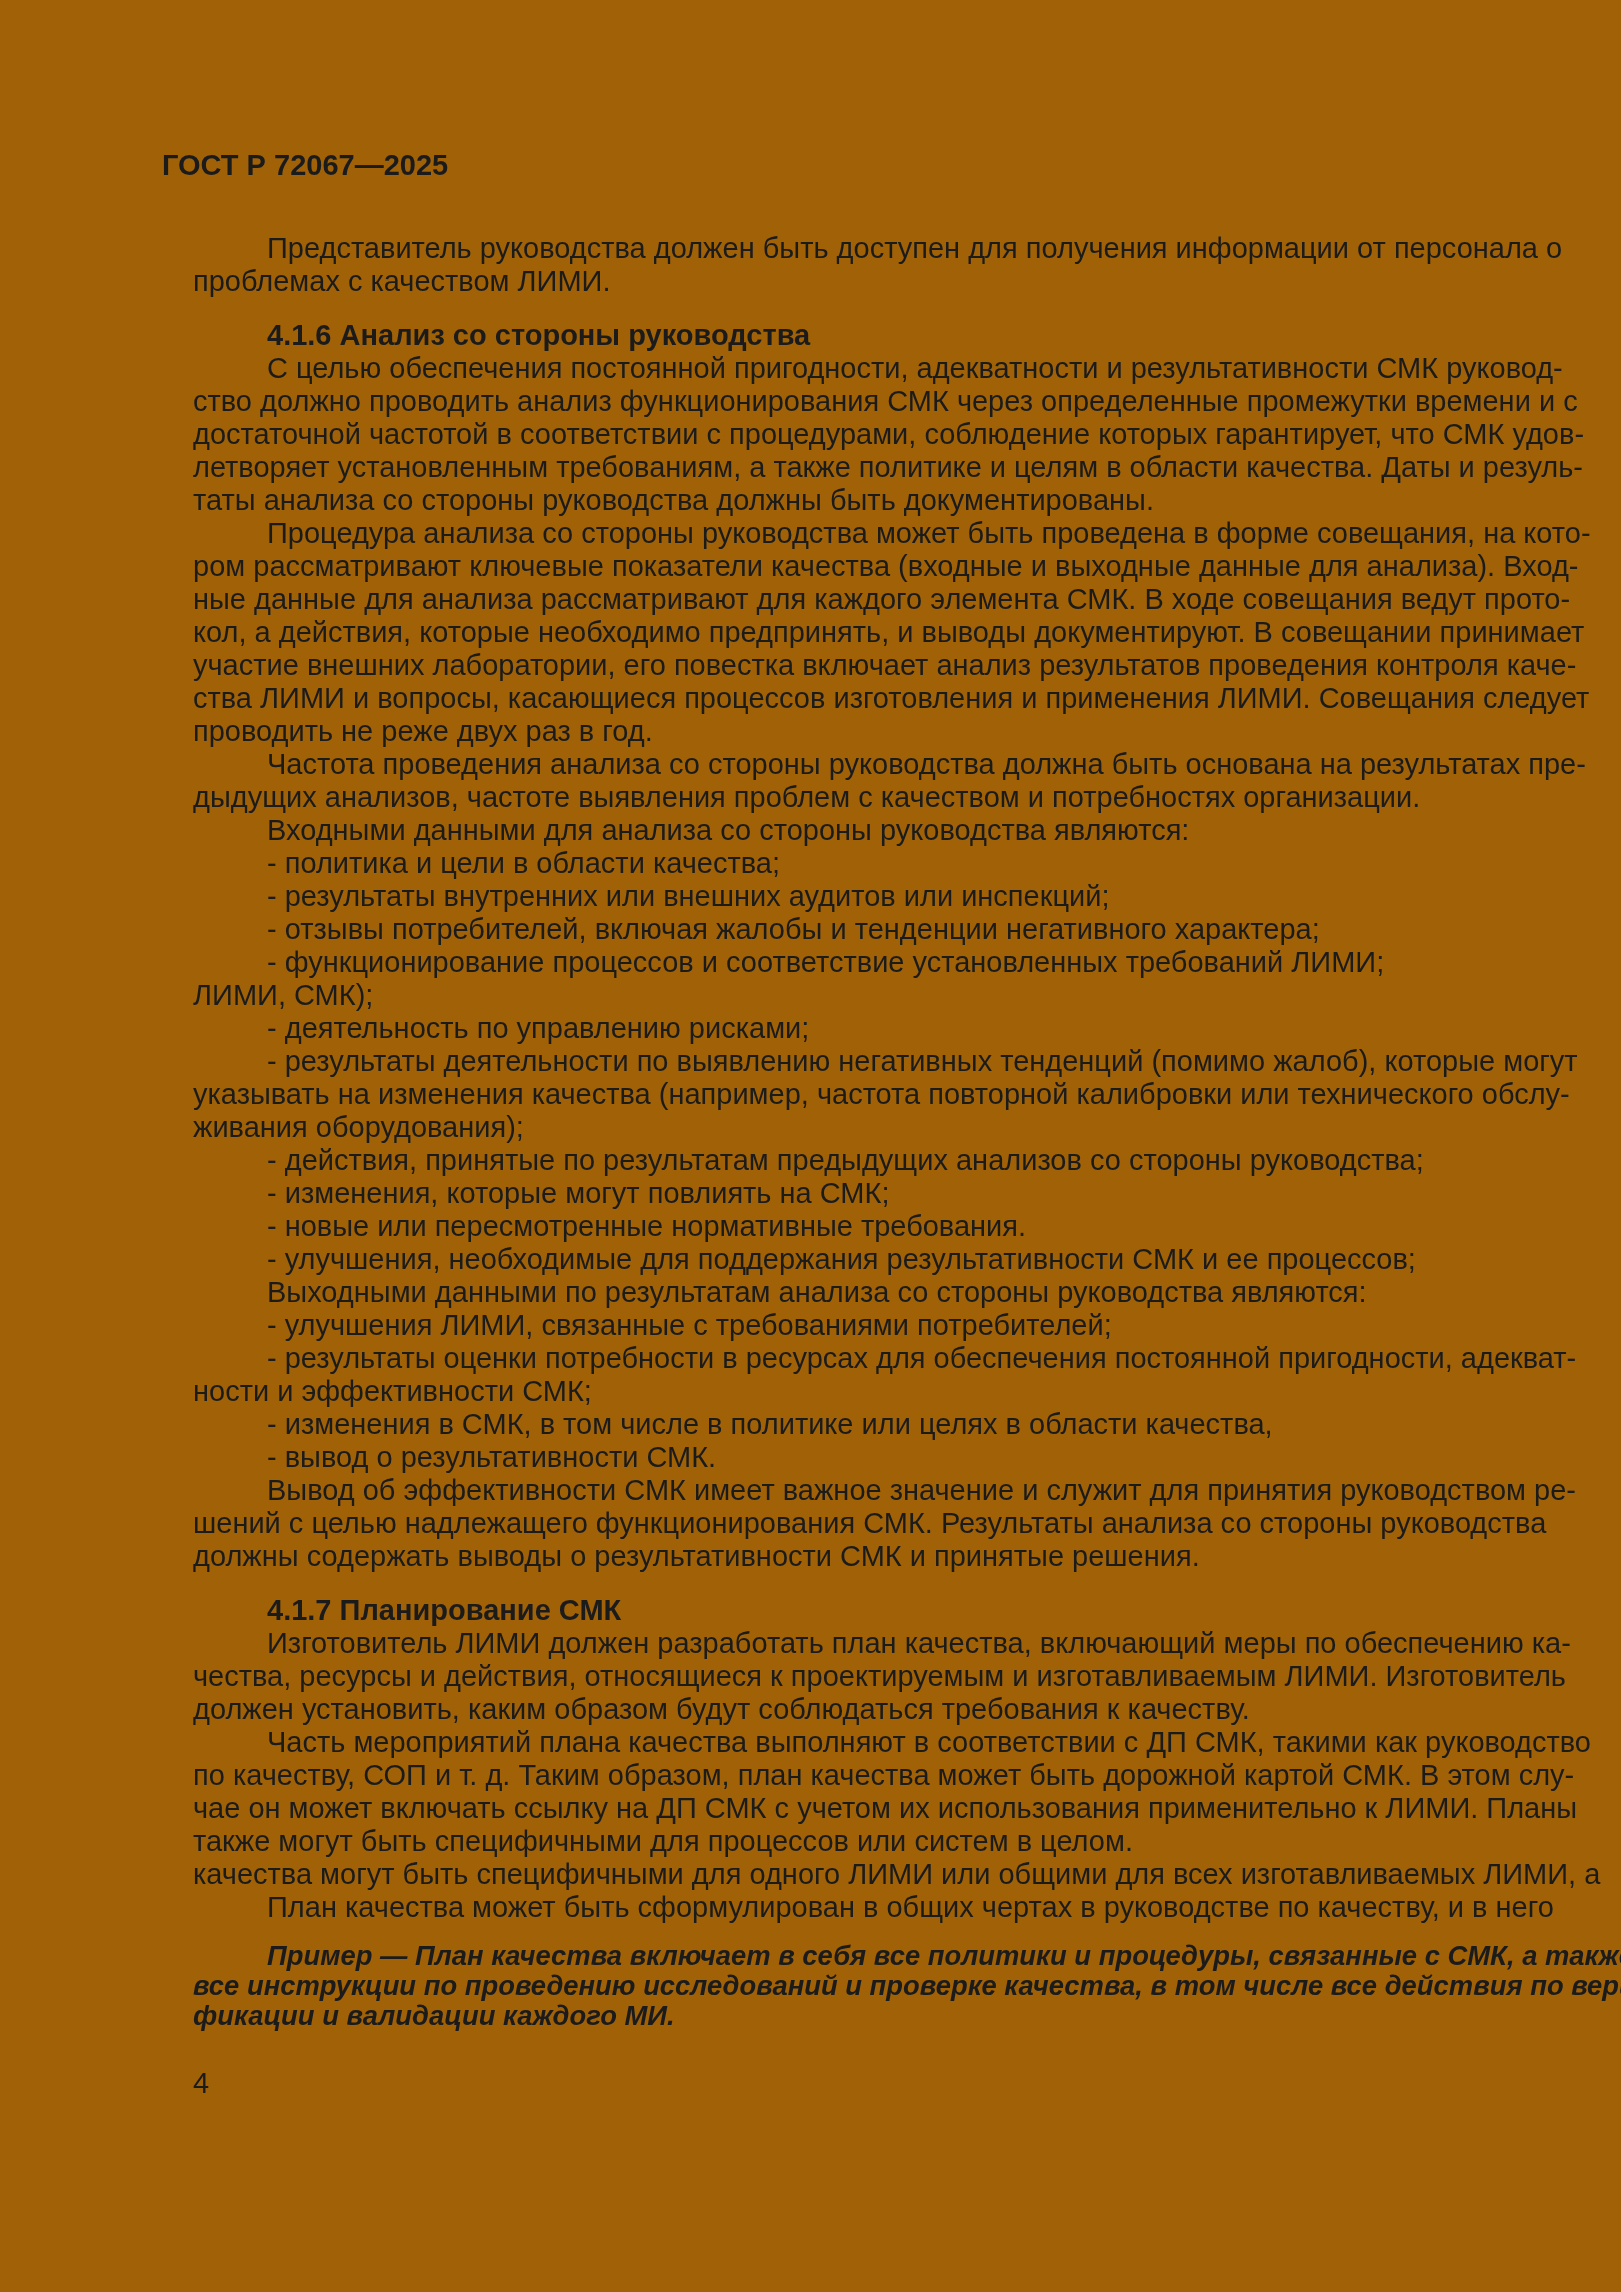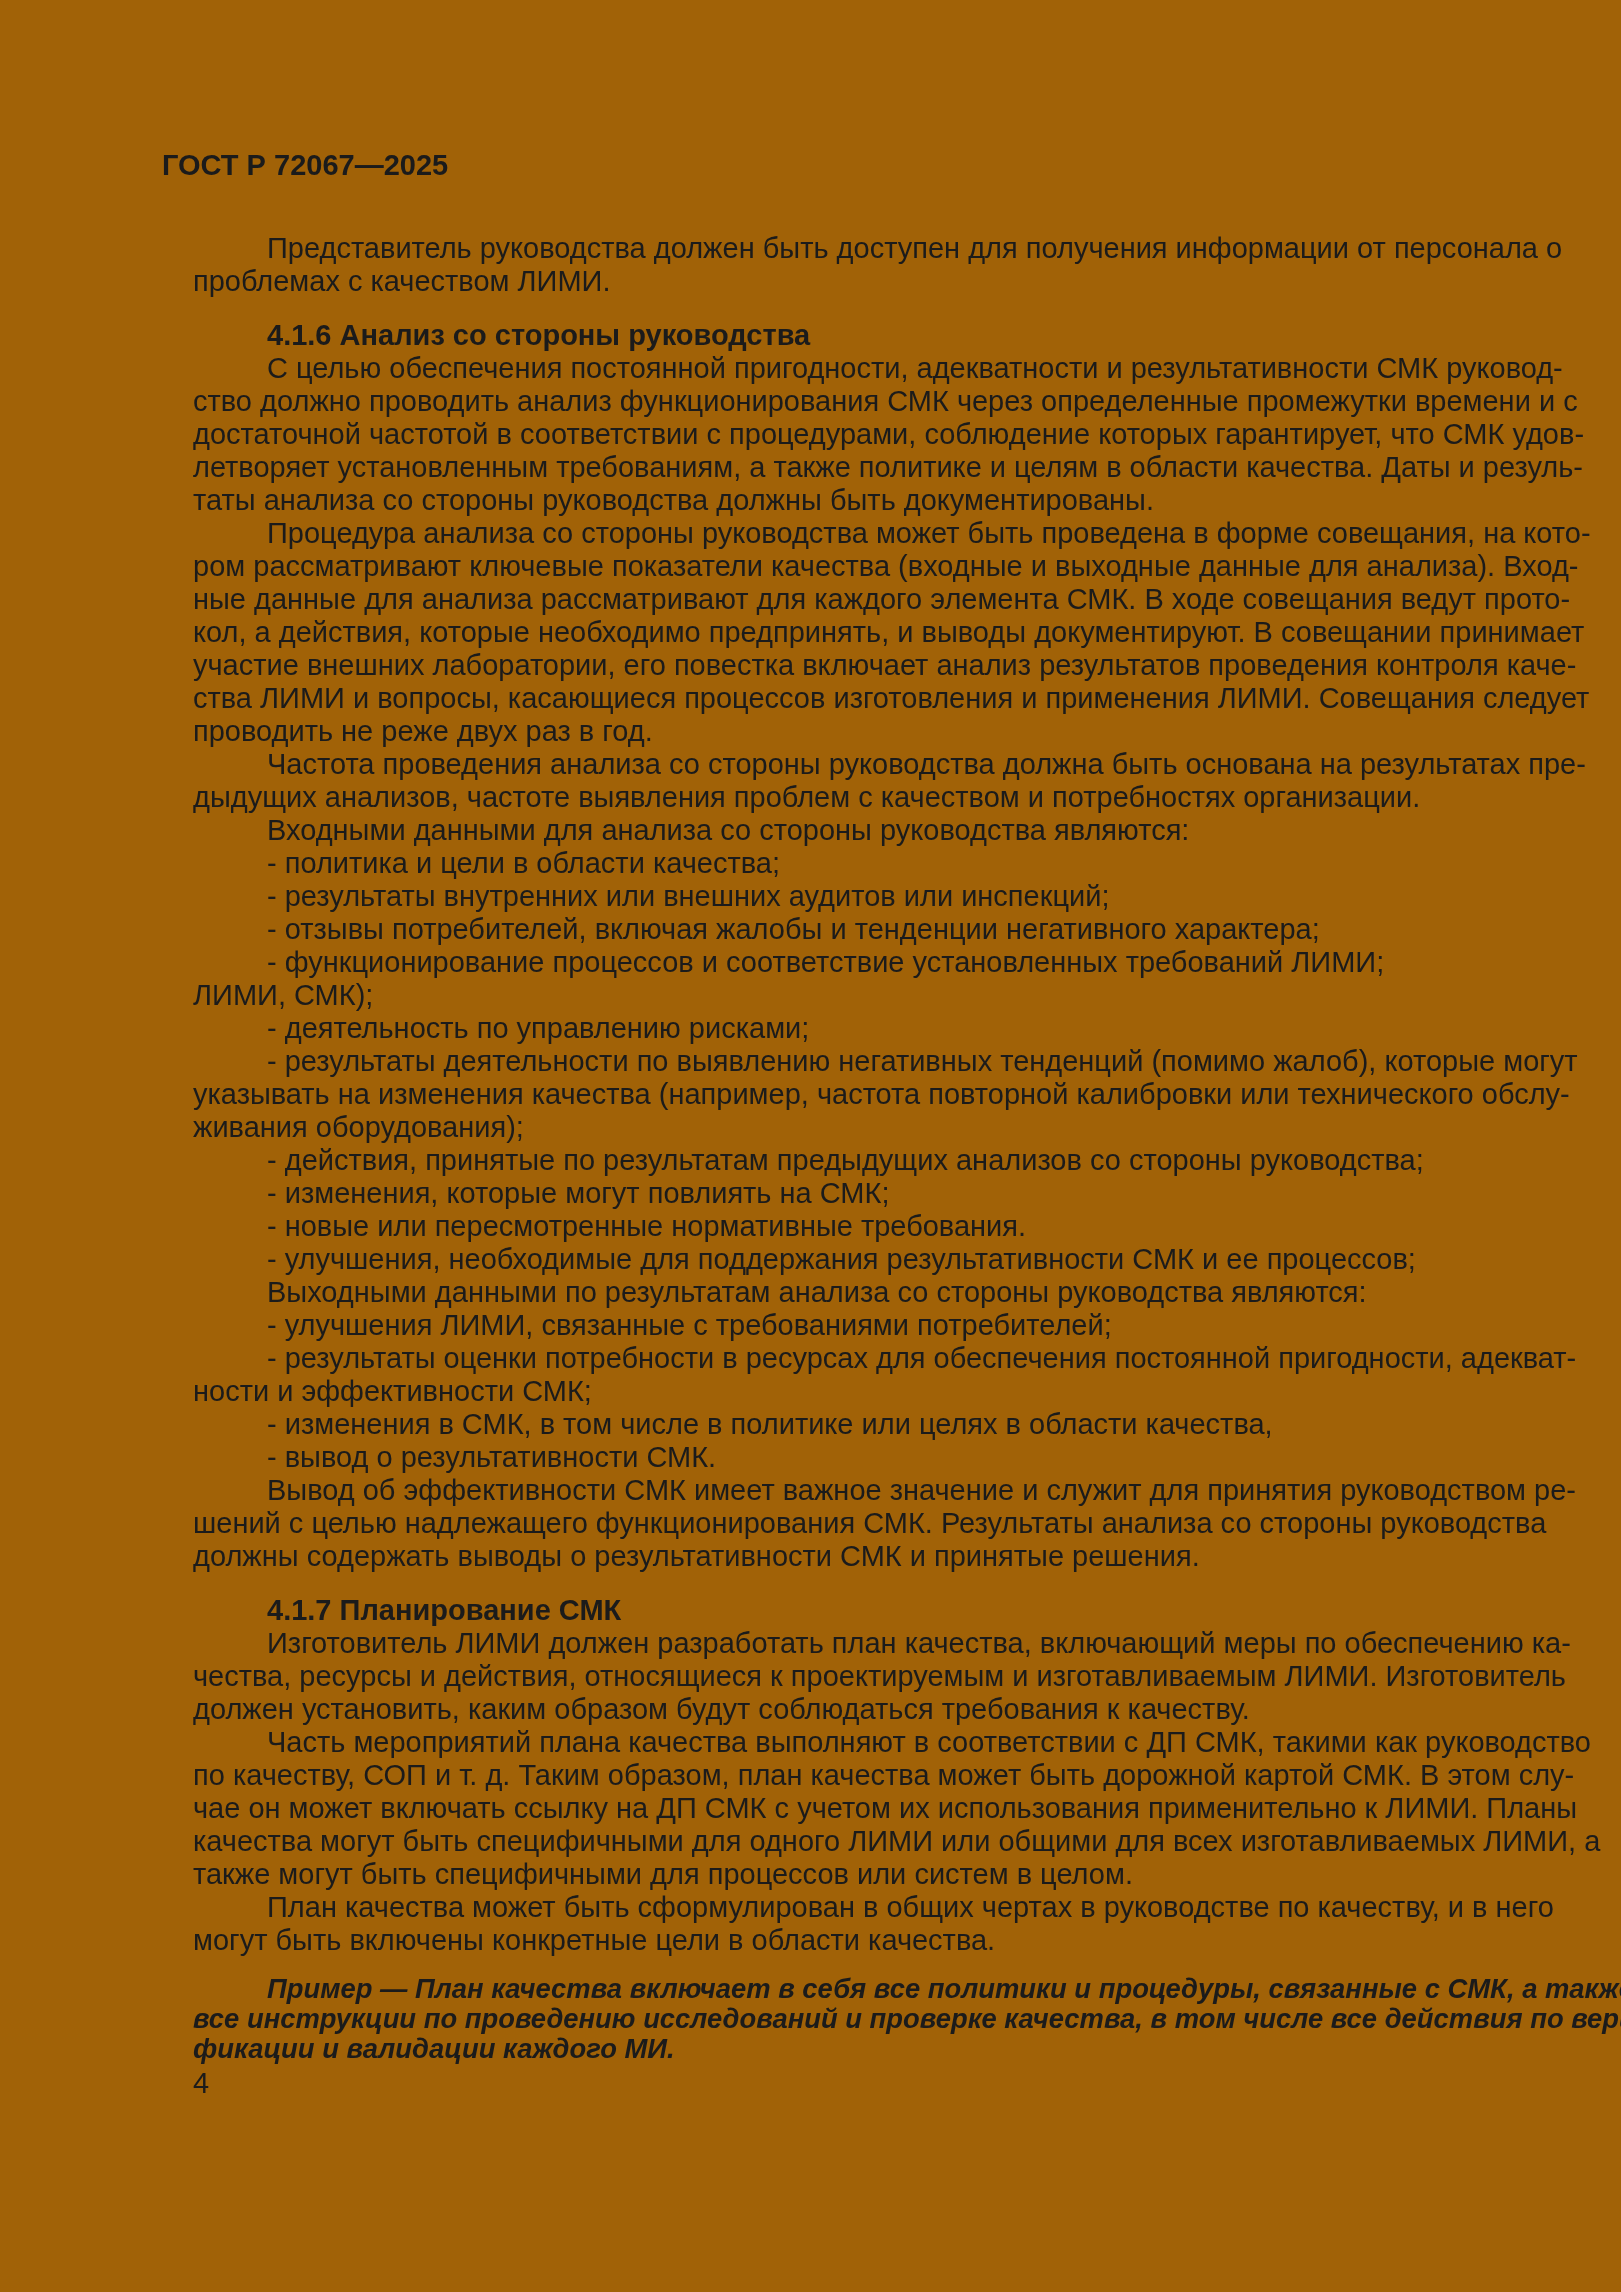--- a/index.html
+++ b/index.html
@@ -147,26 +147,25 @@
       </div>
       <div class="block paragraph">
         <div class="line first jl">Изготовитель ЛИМИ должен разработать план качества, включающий меры по обеспечению ка-</div>
         <div class="line jl">чества, ресурсы и действия, относящиеся к проектируемым и изготавливаемым ЛИМИ. Изготовитель</div>
         <div class="line">должен установить, каким образом будут соблюдаться требования к качеству.</div>
       </div>
       <div class="block paragraph">
         <div class="line first jl">Часть мероприятий плана качества выполняют в соответствии с ДП СМК, такими как руководство</div>
         <div class="line jl">по качеству, СОП и т. д. Таким образом, план качества может быть дорожной картой СМК. В этом слу-</div>
         <div class="line jl">чае он может включать ссылку на ДП СМК с учетом их использования применительно к ЛИМИ. Планы</div>
+        <div class="line">также могут быть специфичными для процессов или систем в целом.</div>
         <div class="line jl">качества могут быть специфичными для одного ЛИМИ или общими для всех изготавливаемых ЛИМИ, а</div>
-        <div class="line">также могут быть специфичными для процессов или систем в целом.</div>
       </div>
       <div class="block paragraph">
         <div class="line first jl">План качества может быть сформулирован в общих чертах в руководстве по качеству, и в него</div>
-        <div class="line">могут быть включены конкретные цели в области качества.</div>
       </div>
       <div class="block example">
         <div class="line first jl">Пример — План качества включает в себя все политики и процедуры, связанные с СМК, а также</div>
         <div class="line jl">все инструкции по проведению исследований и проверке качества, в том числе все действия по вери-</div>
         <div class="line">фикации и валидации каждого МИ.</div>
       </div>
     </div>
 
   <div class="page-number">4</div>
 </div>

